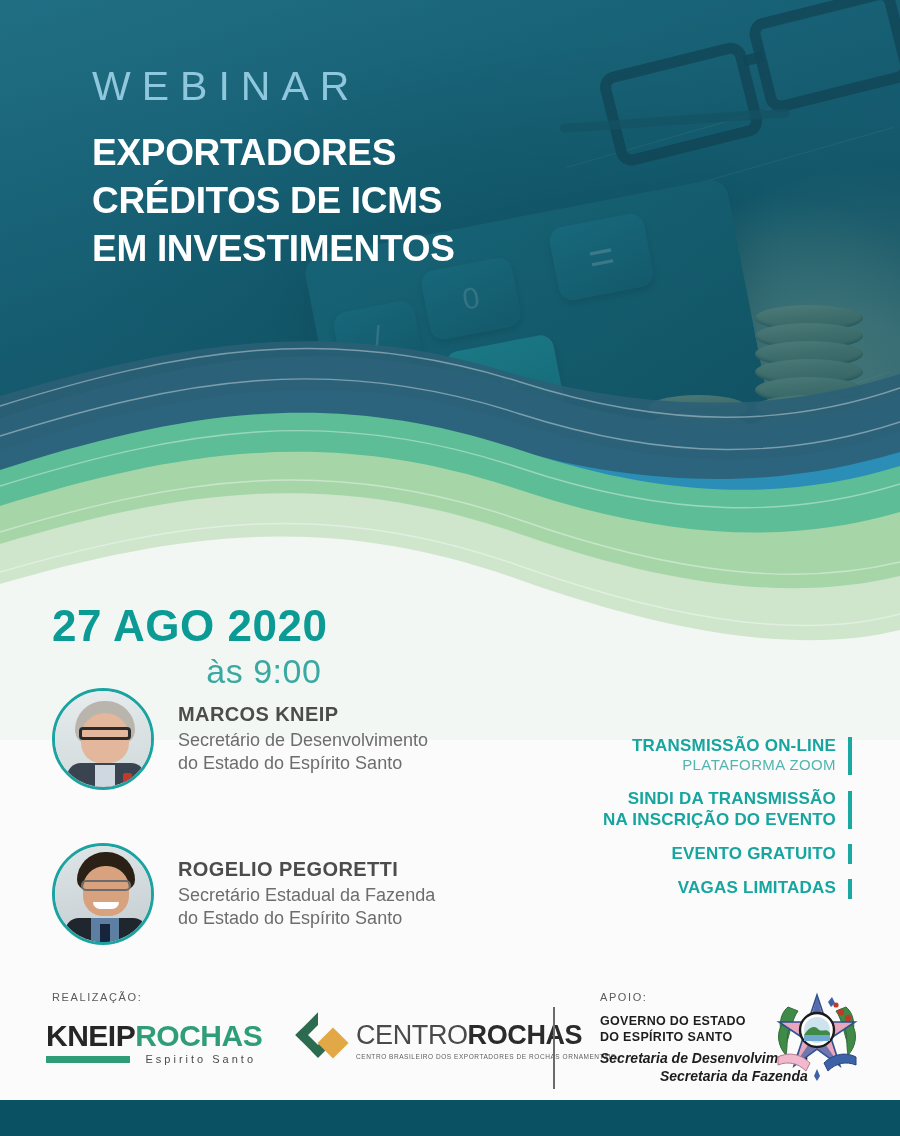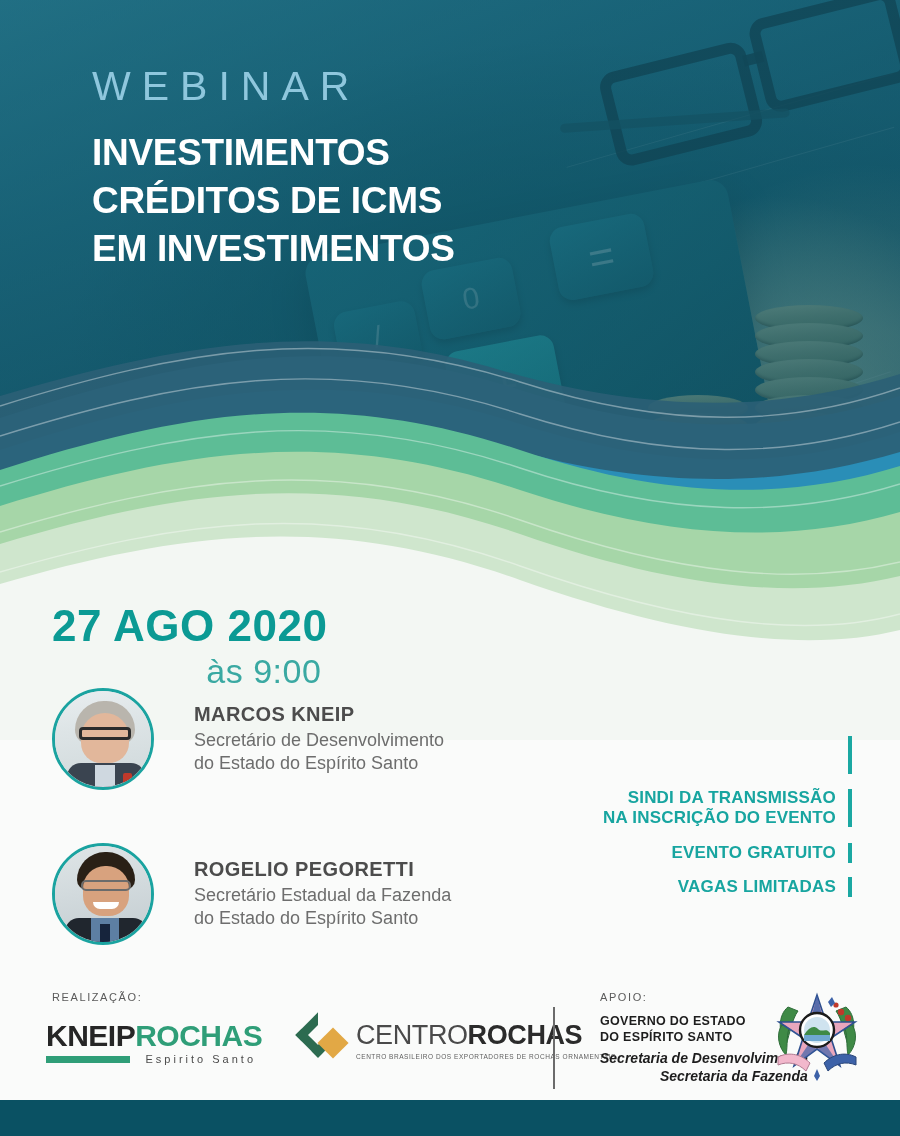--- a/index.html
+++ b/index.html
@@ -69,21 +69,21 @@
 
   
   .speaker { position:absolute; display:flex; align-items:center; }
   .sp1 { left:52px; top:688px; }
   .sp2 { left:52px; top:843px; }
   .avatar {
     width:102px; height:102px; border-radius:50%; border:3px solid #1aa3a0;
     overflow:hidden; position:relative; flex:none; background:#dfe4e6;
   }
   .av-inner { position:absolute; inset:0; }
-  .sp-text { margin-left:40px; }
+  .sp-text { margin-left:24px; }
   .sp-name { font-size:20px; font-weight:bold; color:#4c4c4c; letter-spacing:.4px; }
   .sp-role { font-size:18px; font-weight:300; color:#6d6d6d; line-height:1.26; margin-top:3px; }
 
   
   .info { position:absolute; right:48px; top:736px; text-align:right; }
   .info-item { display:flex; align-items:center; justify-content:flex-end; margin-bottom:14px; }
   .info-item:last-child { margin-bottom:16px; }
   .info-lines { text-align:right; }
   .info-strong { font-size:17px; font-weight:bold; color:#17a5a0; letter-spacing:.2px; line-height:1.2; }
   .info-light  { font-size:15px; font-weight:300; color:#53b5b0; letter-spacing:.4px; line-height:1.25; }
@@ -192,21 +192,21 @@
         <div class="coin" style="top:72px;"></div>
           <div class="coin" style="top:90px;"></div>
       </div>
 
       <div style="position:absolute;inset:0;background:linear-gradient(170deg,rgba(22,96,116,.50),rgba(16,78,96,.62));"></div>
     </div>
 
     <div style="position:absolute;left:92px;top:66px;">
       <div style="font-size:41px;font-weight:200;color:#8fc7dd;letter-spacing:11px;line-height:1;">WEBINAR</div>
       <div style="margin-top:22px;">
-        <div style="font-size:37px;font-weight:bold;color:#ffffff;letter-spacing:-.3px;line-height:1.30;">INVESTIMENTOS</div>
+        <div style="font-size:37px;font-weight:bold;color:#ffffff;letter-spacing:-.3px;line-height:1.30;">EXPORTADORES</div>
         <div style="font-size:37px;font-weight:bold;color:#ffffff;letter-spacing:-.3px;line-height:1.30;">CRÉDITOS DE ICMS</div>
         <div style="font-size:37px;font-weight:bold;color:#ffffff;letter-spacing:-.3px;line-height:1.30;">EM INVESTIMENTOS</div>
       </div>
     </div>
   </div>
 
   <div class="waves">
     <svg width="900" height="440" viewBox="0 0 900 440" xmlns="http://www.w3.org/2000/svg">
       <path d="M0,118 C180,60 330,28 520,90 C670,138 790,132 900,96 L900,180 C790,212 660,214 510,168 C330,112 180,140 0,196 Z" fill="#2e7d9e" opacity=".95"></path>
       <path d="M0,150 C180,92 330,62 520,124 C670,172 790,168 900,132 L900,214 C790,246 660,248 510,202 C330,146 180,174 0,228 Z" fill="#2a8fb8" opacity=".95"></path>
@@ -266,20 +266,24 @@
       <div class="sp-name">ROGELIO PEGORETTI</div>
       <div class="sp-role">
         <div>Secretário Estadual da Fazenda</div>
         <div>do Estado do Espírito Santo</div>
       </div>
     </div>
   </div>
 
   <div class="info">
     <div class="info-item">
+      <div class="info-lines">
+        <div class="info-strong">TRANSMISSÃO ON-LINE</div>
+        <div class="info-light">PLATAFORMA ZOOM</div>
+      </div>
       <div class="info-bar" style="height:38px;"></div>
     </div>
     <div class="info-item">
       <div class="info-lines">
         <div class="info-strong">SINDI DA TRANSMISSÃO</div>
         <div class="info-strong">NA INSCRIÇÃO DO EVENTO</div>
       </div>
       <div class="info-bar" style="height:38px;"></div>
     </div>
     <div class="info-item">

